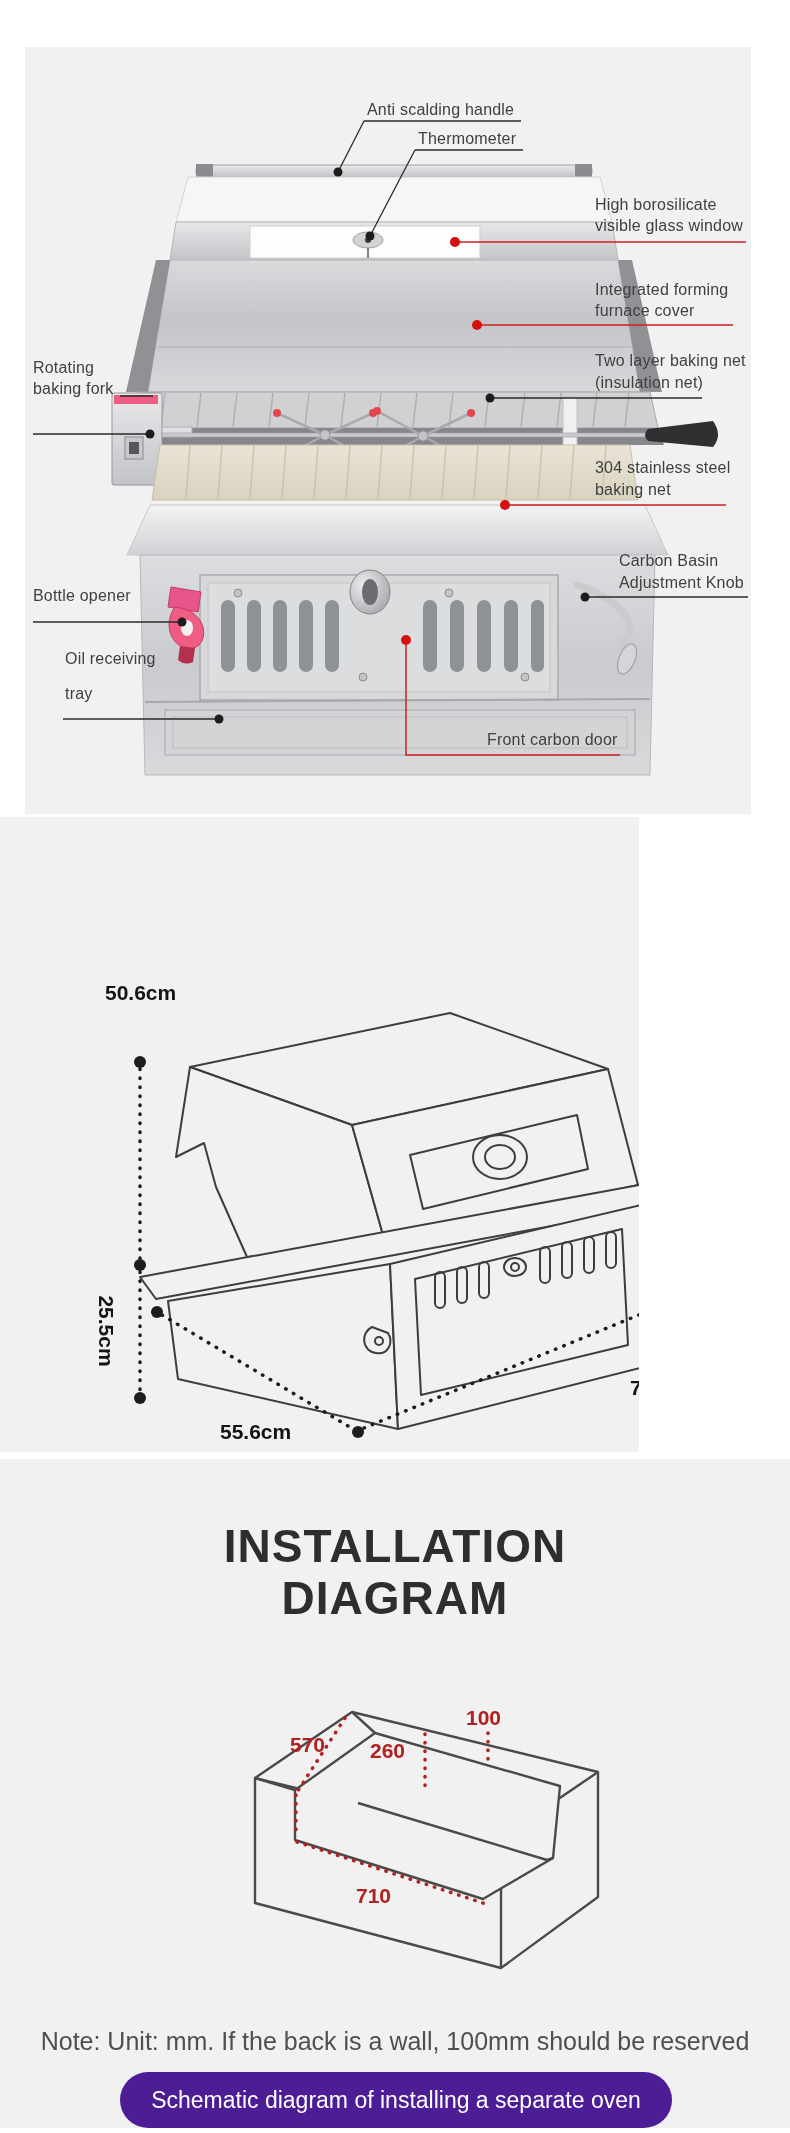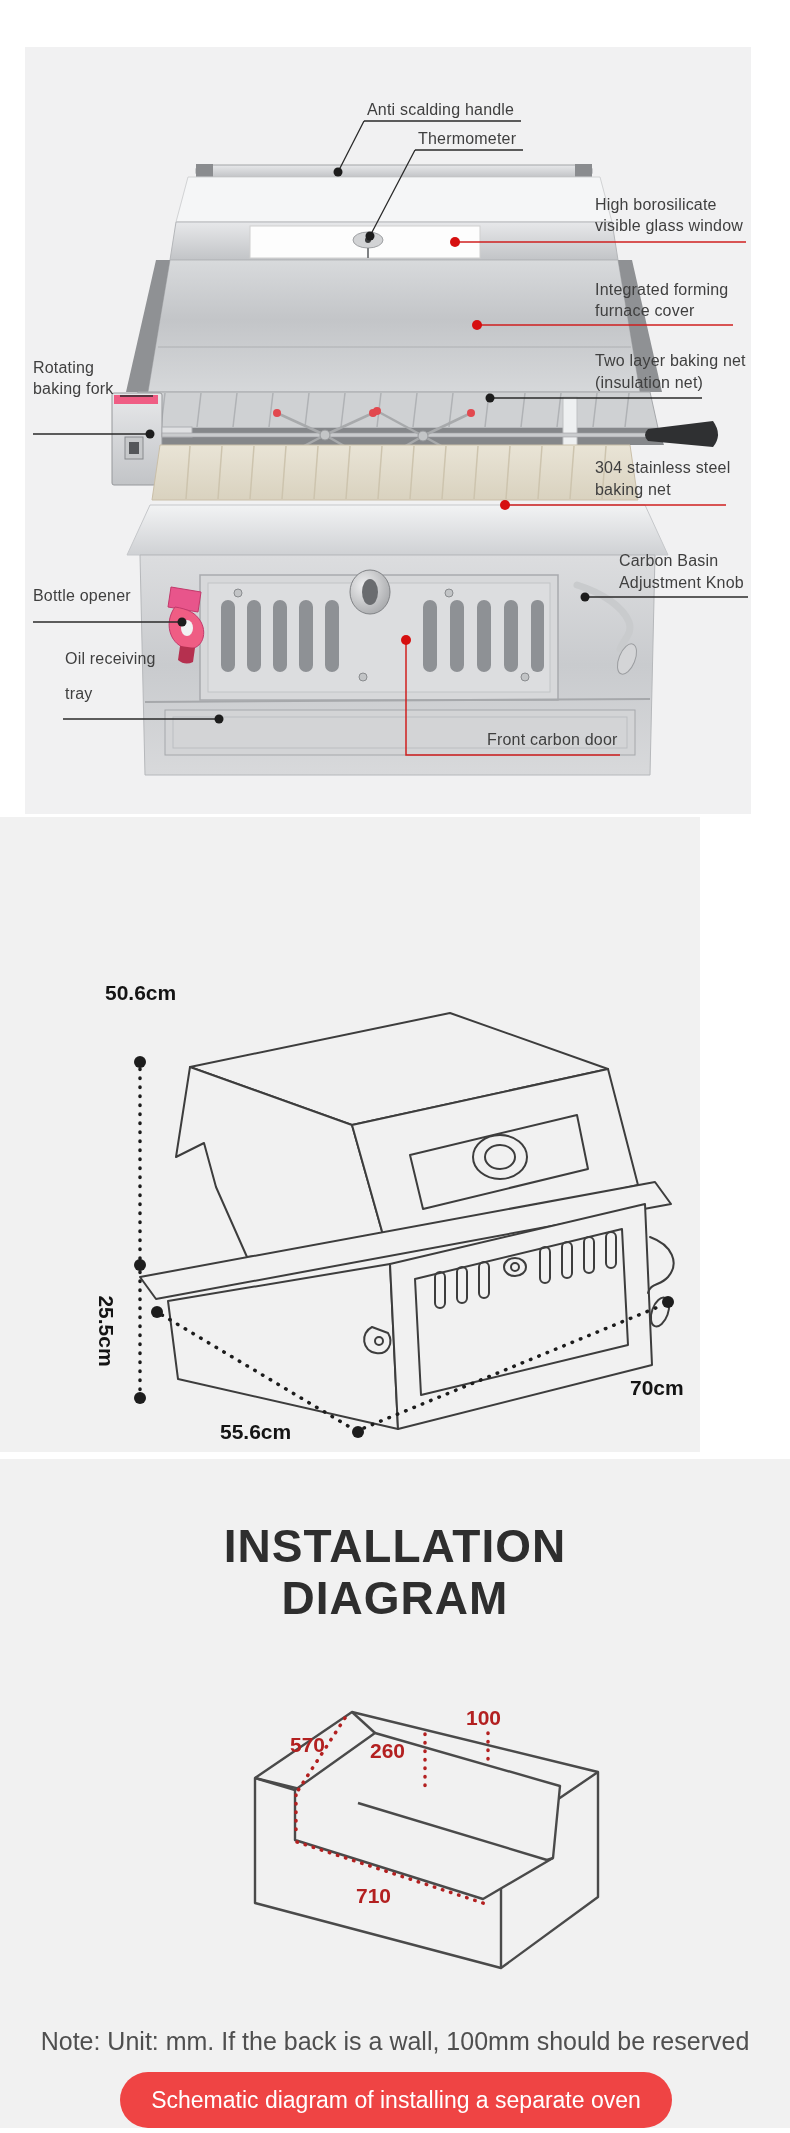--- a/index.html
+++ b/index.html
@@ -1,38 +1,38 @@
 <!DOCTYPE html>
 <html><head>
 <meta charset="utf-8">
 <style>
   html,body{margin:0;padding:0;background:#ffffff;}
   body{width:790px;height:2133px;position:relative;font-family:"Liberation Sans",sans-serif;}
   .sec{position:absolute;left:0;overflow:hidden;}
   #photo-card{left:25px;top:47px;width:726px;height:767px;background:#f1f1f2;}
-  #dim-section{top:817px;width:700px;height:635px;background:#f1f1f1;}
+  #dim-section{top:817px;width:639px;height:635px;background:#f1f1f1;}
   #install-section{top:1459px;width:790px;height:669px;background:#f1f1f1;padding-left:16px;}
   svg{position:absolute;left:0;top:0;display:block;}
   svg text{font-family:"Liberation Sans",sans-serif;}
   .lbl{font-size:16px;fill:#3f3f3f;letter-spacing:.2px;}
   .dimtxt{font-size:21px;font-weight:bold;fill:#141414;}
   .redtxt{font-size:21px;font-weight:bold;fill:#b32020;}
   .ttl{font-size:46px;font-weight:800;fill:#2e2e2e;letter-spacing:1px;}
   .note{font-size:25px;fill:#4f4f4f;}
   .ldr{stroke:#2a2a2a;stroke-width:1.3;fill:none;}
   .ldr-red{stroke:#cf1f1f;stroke-width:1.5;fill:none;}
   .dot-b{fill:#1d1d1d;}
   .dot-r{fill:#d60f0f;}
   .la{stroke:#3d3d3d;stroke-width:2;fill:none;stroke-linejoin:round;stroke-linecap:round;}
   .laf{stroke:#3d3d3d;stroke-width:2;fill:#f1f1f1;stroke-linejoin:round;}
   .dotline{stroke:#1c1c1c;stroke-width:3.5;stroke-dasharray:.5 8.5;stroke-linecap:round;fill:none;}
   .reddash{stroke:#b32020;stroke-width:3.5;stroke-dasharray:.5 8;stroke-linecap:round;fill:none;}
   .boxline{stroke:#4a4a4a;stroke-width:2.4;fill:none;stroke-linejoin:round;}
   .boxface{stroke:#4a4a4a;stroke-width:2.4;fill:#f1f1f1;stroke-linejoin:round;}
-  #oven-button{position:absolute;left:120px;top:613px;width:552px;height:56px;background:#ef4444;border:none;
+  #oven-button{position:absolute;left:120px;top:613px;width:552px;height:56px;background:#4c1d95;border:none;
     border-radius:28px;color:#ffffff;font-size:23px;font-family:"Liberation Sans",sans-serif;cursor:pointer;}
 </style>
 </head>
 <body>
 
 <div class="sec" id="photo-card">
   <svg width="738" height="767" viewBox="0 0 738 767">
     <defs>
       <linearGradient id="gSteel" x1="0" y1="0" x2="0" y2="1">
         <stop offset="0" stop-color="#e7e8ea"></stop>

